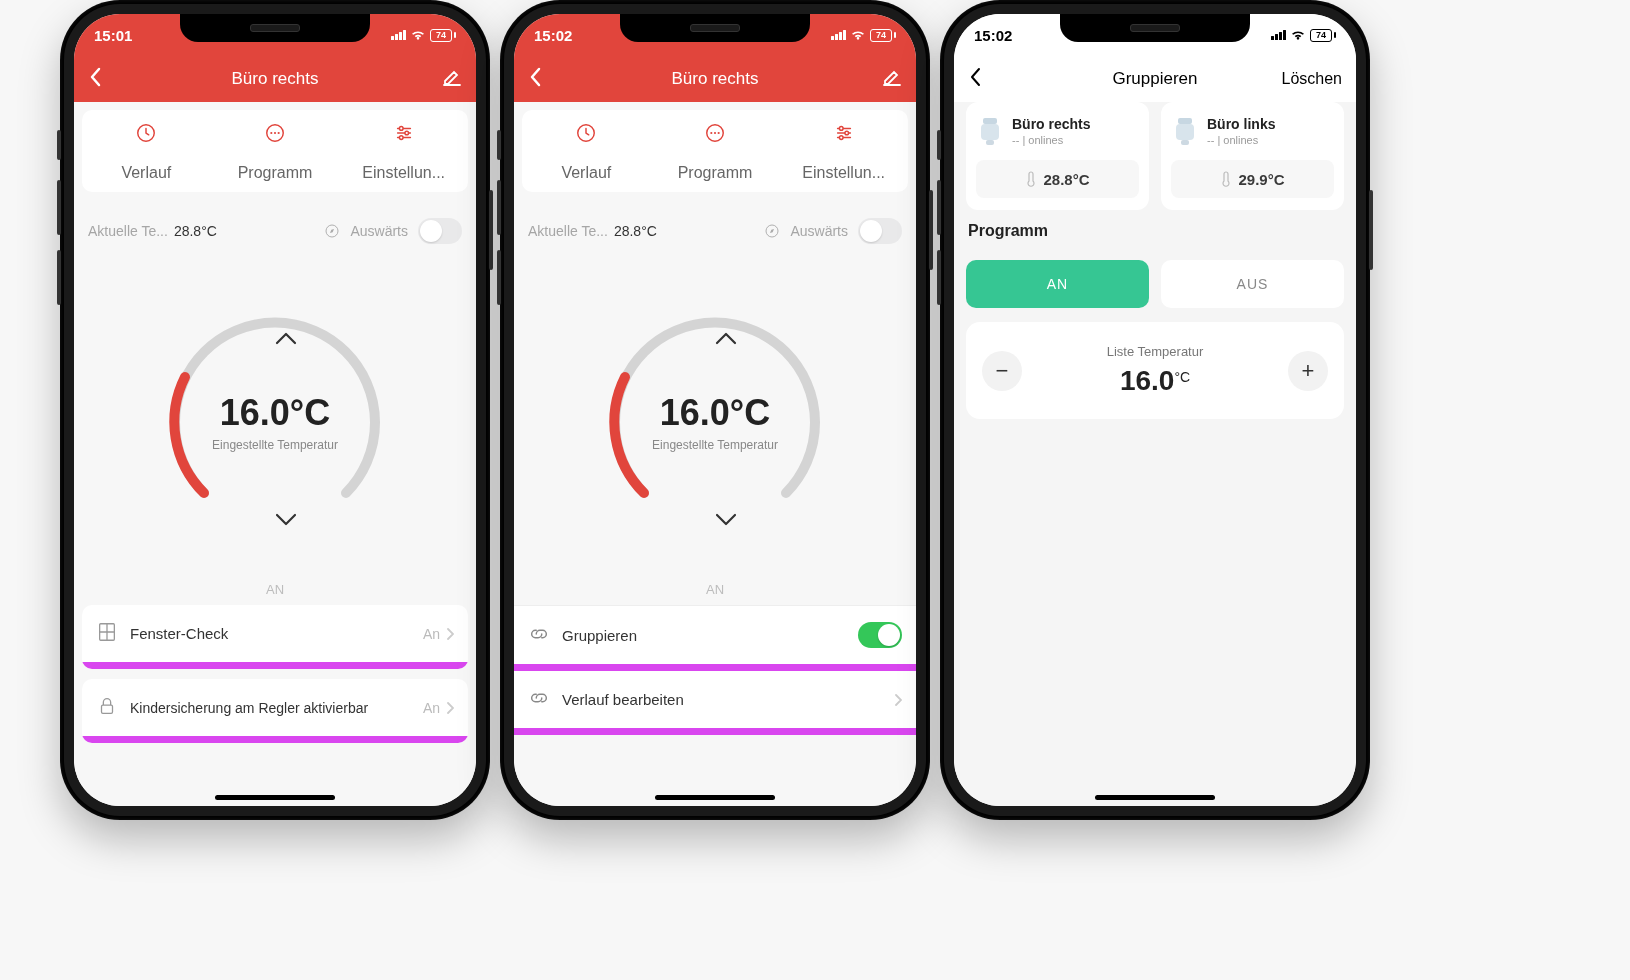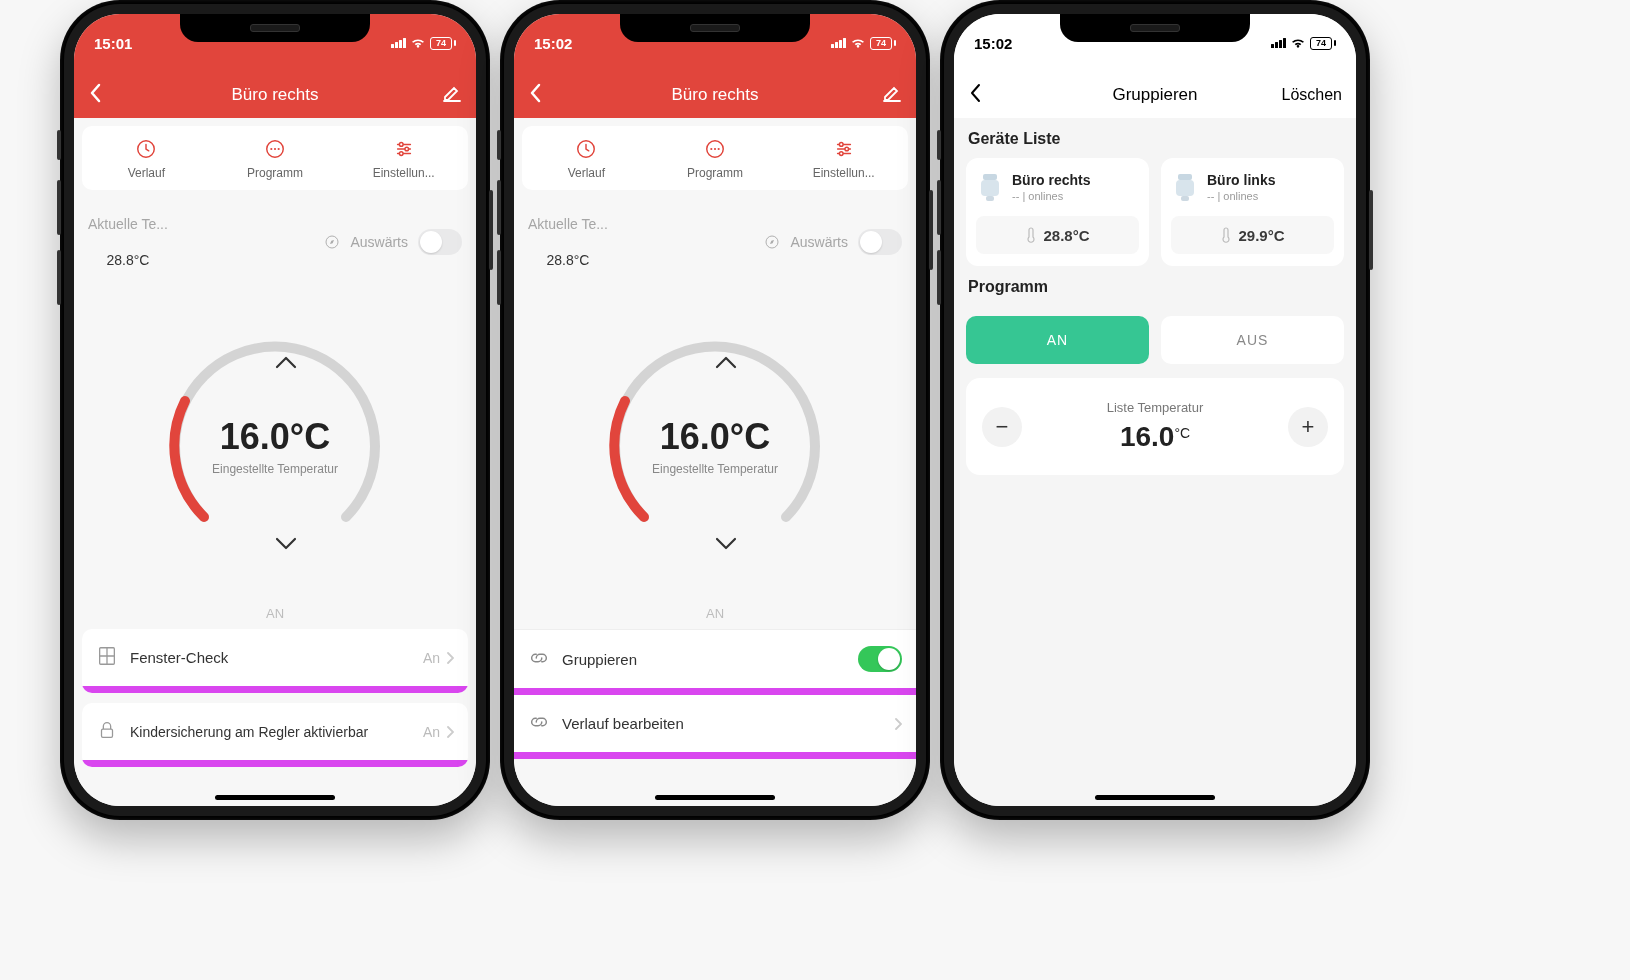--- a/index.html
+++ b/index.html
@@ -13,21 +13,21 @@
   .frame::after{content:"";position:absolute;inset:4px;border-radius:56px;background:#1a1a1a;}
   .screen{position:absolute;left:14px;right:14px;top:14px;bottom:14px;border-radius:46px;background:#fff;overflow:hidden;}
   .notch{position:absolute;top:0;left:50%;transform:translateX(-50%);width:190px;height:28px;background:#000;border-bottom-left-radius:18px;border-bottom-right-radius:18px;z-index:10;}
   .speaker{position:absolute;top:10px;left:50%;transform:translateX(-50%);width:48px;height:6px;background:#1a1a1a;border-radius:3px;border:1px solid #333;}
   
   .btn-left1{position:absolute;left:-3px;top:130px;width:4px;height:30px;background:#333;border-radius:2px;}
   .btn-left2{position:absolute;left:-3px;top:180px;width:4px;height:55px;background:#333;border-radius:2px;}
   .btn-left3{position:absolute;left:-3px;top:250px;width:4px;height:55px;background:#333;border-radius:2px;}
   .btn-right{position:absolute;right:-3px;top:190px;width:4px;height:80px;background:#333;border-radius:2px;}
   
-  .status{position:relative;height:34px;display:flex;align-items:center;justify-content:space-between;padding:12px 20px;font-size:15px;font-weight:600;}
+  .status{position:relative;height:34px;display:flex;align-items:center;justify-content:space-between;padding:4px 20px;font-size:15px;font-weight:600;}
   .status-red{background:#e1453c;color:#fff;}
   .status-white{background:#fff;color:#000;}
   .status .right{display:flex;align-items:center;gap:4px;}
   .status .sig{display:inline-flex;align-items:flex-end;gap:1px;}
   .status .sig i{display:inline-block;width:3px;background:currentColor;border-radius:.5px;}
   .status .sig i:nth-child(1){height:4px}.status .sig i:nth-child(2){height:6px}.status .sig i:nth-child(3){height:8px}.status .sig i:nth-child(4){height:10px}
   .status .wifi{width:16px;height:12px;}
   .batt{display:inline-flex;align-items:center;gap:2px;}
   .batt-box{border:1.5px solid currentColor;border-radius:3px;padding:1px 1px;font-size:9px;font-weight:700;line-height:1;min-width:18px;text-align:center;}
   .batt-tip{width:2px;height:6px;background:currentColor;border-radius:1px;}
@@ -35,24 +35,24 @@
   .nav{height:46px;display:flex;align-items:center;justify-content:center;position:relative;}
   .nav-red{background:#e1453c;color:#fff;}
   .nav-white{background:#fff;color:#000;}
   .nav .title{font-size:17px;font-weight:400;}
   .nav .back{position:absolute;left:14px;top:50%;transform:translateY(-50%);}
   .nav .action{position:absolute;right:14px;top:50%;transform:translateY(-50%);font-size:16px;}
   
   .tabs-card{margin:8px 8px;background:#fff;border-radius:10px;padding:12px 0 10px;display:flex;}
   .tab{flex:1;text-align:center;color:#e1453c;}
   .tab .ic{height:22px;display:flex;align-items:center;justify-content:center;}
-  .tab .lbl{font-size:12px;margin-top:6px;color:#666;}
+  .tab .lbl{font-size:16px;margin-top:20px;color:#666;}
   
   .info-row{display:flex;align-items:center;justify-content:space-between;padding:18px 14px;color:#a6a6a6;font-size:14px;}
-  .info-row .left{display:flex;align-items:center;gap:20px;flex-direction:column;}
+  .info-row .left{display:flex;align-items:center;gap:6px;}
   .info-row .temp{color:#333;}
   .info-row .right{display:flex;align-items:center;gap:10px;}
   .toggle-off{width:44px;height:26px;border-radius:13px;background:#e9e9ea;position:relative;}
   .toggle-off::after{content:"";position:absolute;left:2px;top:2px;width:22px;height:22px;background:#fff;border-radius:50%;box-shadow:0 1px 2px rgba(0,0,0,.15);}
   .toggle-on{width:44px;height:26px;border-radius:13px;background:#34c759;position:relative;}
   .toggle-on::after{content:"";position:absolute;right:2px;top:2px;width:22px;height:22px;background:#fff;border-radius:50%;box-shadow:0 1px 2px rgba(0,0,0,.2);}
   
   .dial-wrap{position:relative;height:320px;display:flex;align-items:center;justify-content:center;}
   .dial{position:relative;width:250px;height:250px;}
   .dial svg{position:absolute;inset:0;}
@@ -440,21 +440,20 @@
       <span class="back">
         <svg width="14" height="20" viewBox="0 0 12 20">
               <path d="M10 2 3 10l7 8" stroke="#000" stroke-width="2" fill="none" stroke-linecap="round" stroke-linejoin="round"></path>
             </svg>
       </span>
       <span class="title" style="font-weight:500">Gruppieren</span>
       <span class="action">Löschen</span>
     </div>
 
     <div class="group-body">
-      <div class="section-title">Geräte Liste</div>
       <div class="devices">
         <div class="device-card">
           <div class="device-top">
             <svg width="28" height="34" viewBox="0 0 28 34">
                   <rect x="7" y="4" width="14" height="6" rx="2" fill="#c7d7e2"></rect>
                   <rect x="5" y="10" width="18" height="16" rx="4" fill="#d8e4ec"></rect>
                   <rect x="10" y="26" width="8" height="5" rx="2" fill="#cdd9e2"></rect>
                 </svg>
             <div>
               <div class="device-name">Büro rechts</div>

